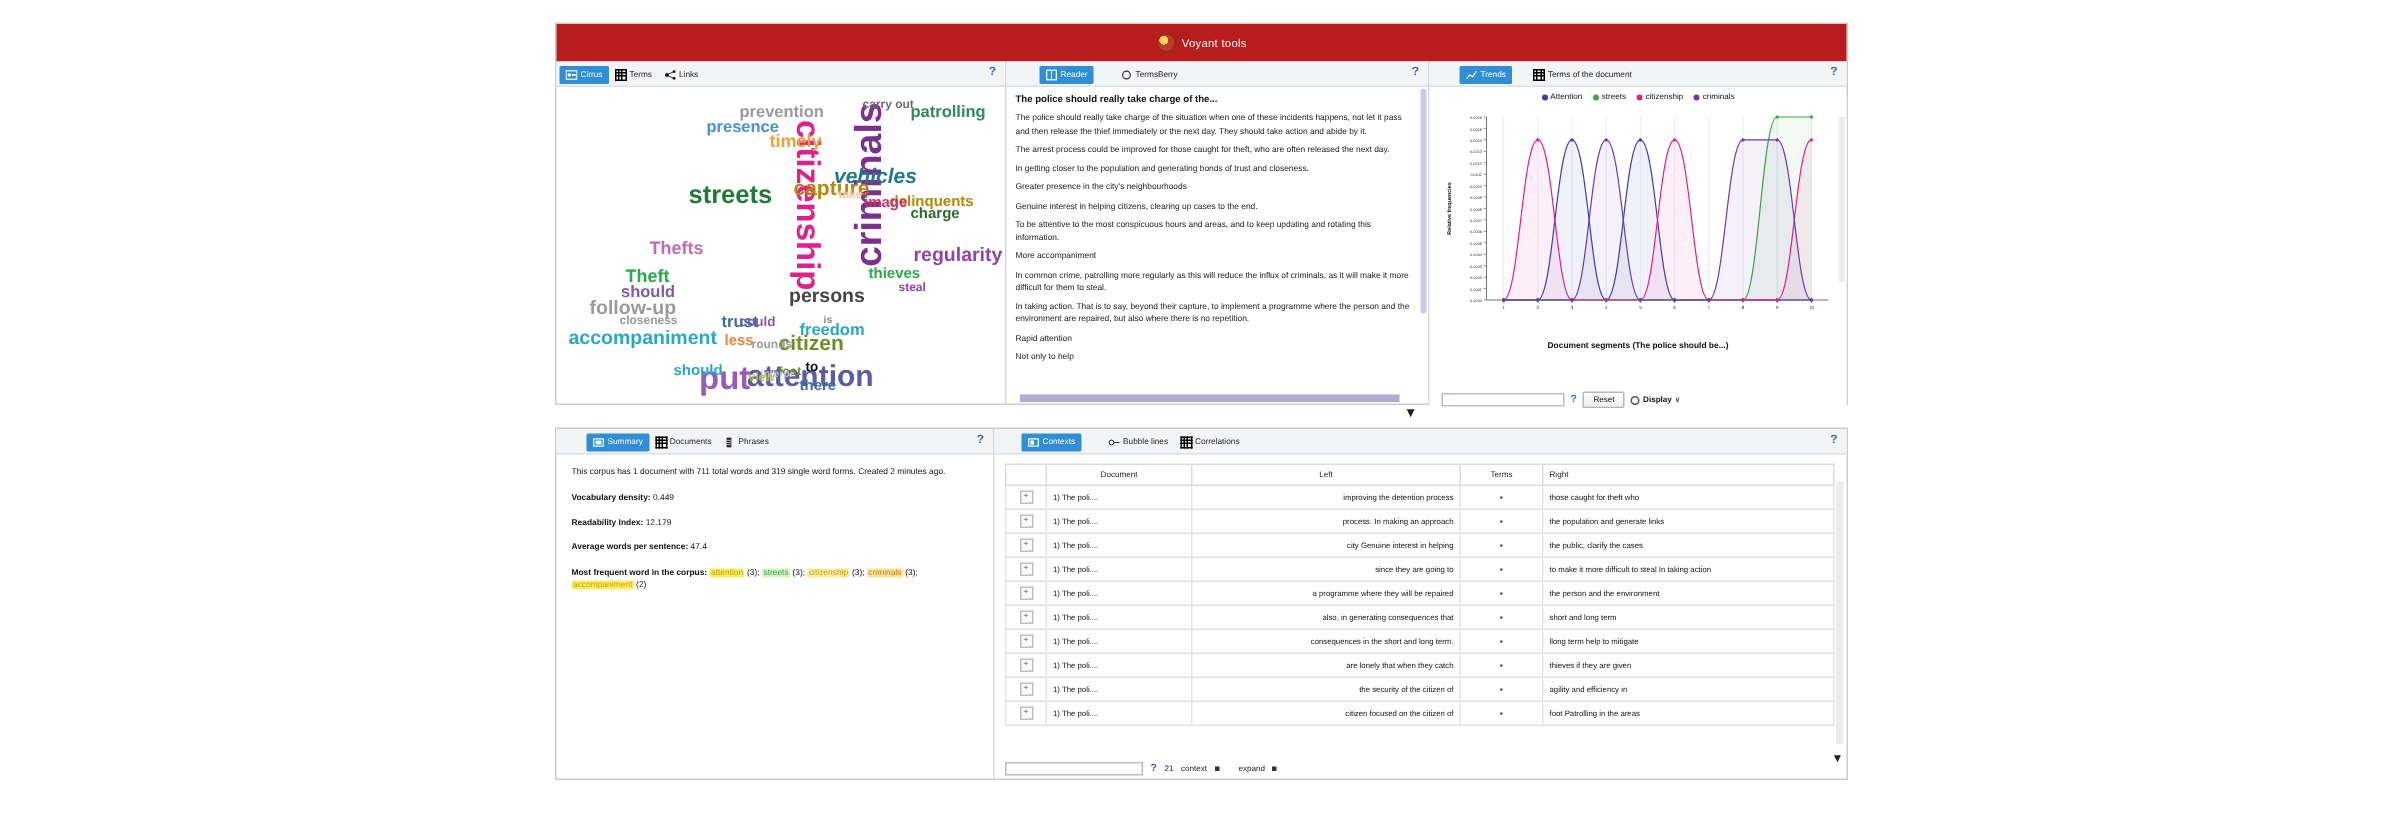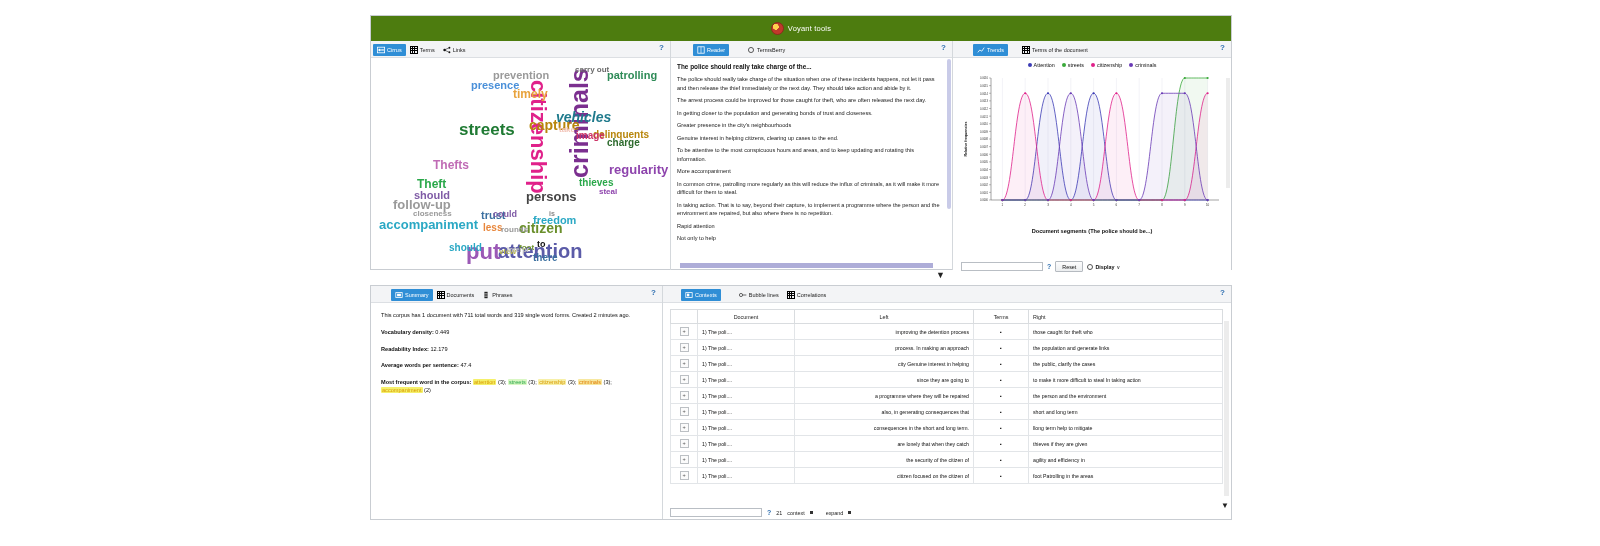--- a/index.html
+++ b/index.html
@@ -1,21 +1,21 @@
 <!DOCTYPE html>
 <html><head>
 <meta charset="utf-8">
 <style>
   html,body{margin:0;padding:0;background:#fff;}
   body{width:1600px;height:546px;font-family:"Liberation Sans",sans-serif;overflow:hidden;}
   #app{position:absolute;left:370px;top:15px;width:862px;height:505px;}
 
   
   .win-top{position:absolute;left:0;top:0;width:862px;height:255px;border:1px solid #c9cdd2;background:#fff;box-sizing:border-box;}
-  .titlebar{height:25px;background:#4d7c0f;display:flex;align-items:center;justify-content:center;}
+  .titlebar{height:25px;background:#b91c1c;display:flex;align-items:center;justify-content:center;}
   .title-wrap{display:flex;align-items:center;gap:4px;}
   .voyant-logo{width:11px;height:11px;border-radius:50%;background:radial-gradient(circle at 35% 35%,#ffd24d 0 28%,#c0392b 30% 100%);border:1px solid #8d2b1e;flex:0 0 auto;}
   .title-text{color:#fff;font-size:7.5px;letter-spacing:.2px;}
 
   .panes{display:flex;height:229px;}
   .pane{position:relative;box-sizing:border-box;}
   .pane-cirrus{width:300px;border-right:1px solid #d4d8dc;}
   .pane-reader{width:282px;border-right:1px solid #d4d8dc;}
   .pane-trends{flex:1;}
 

